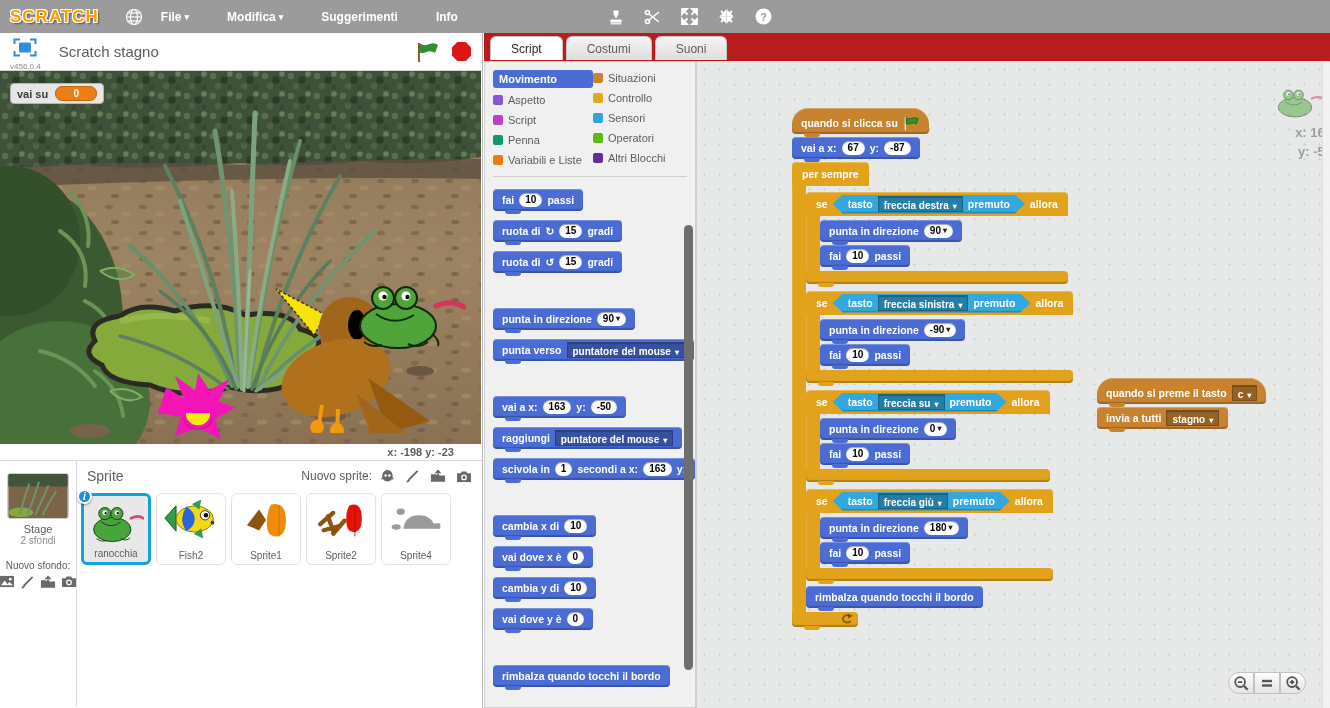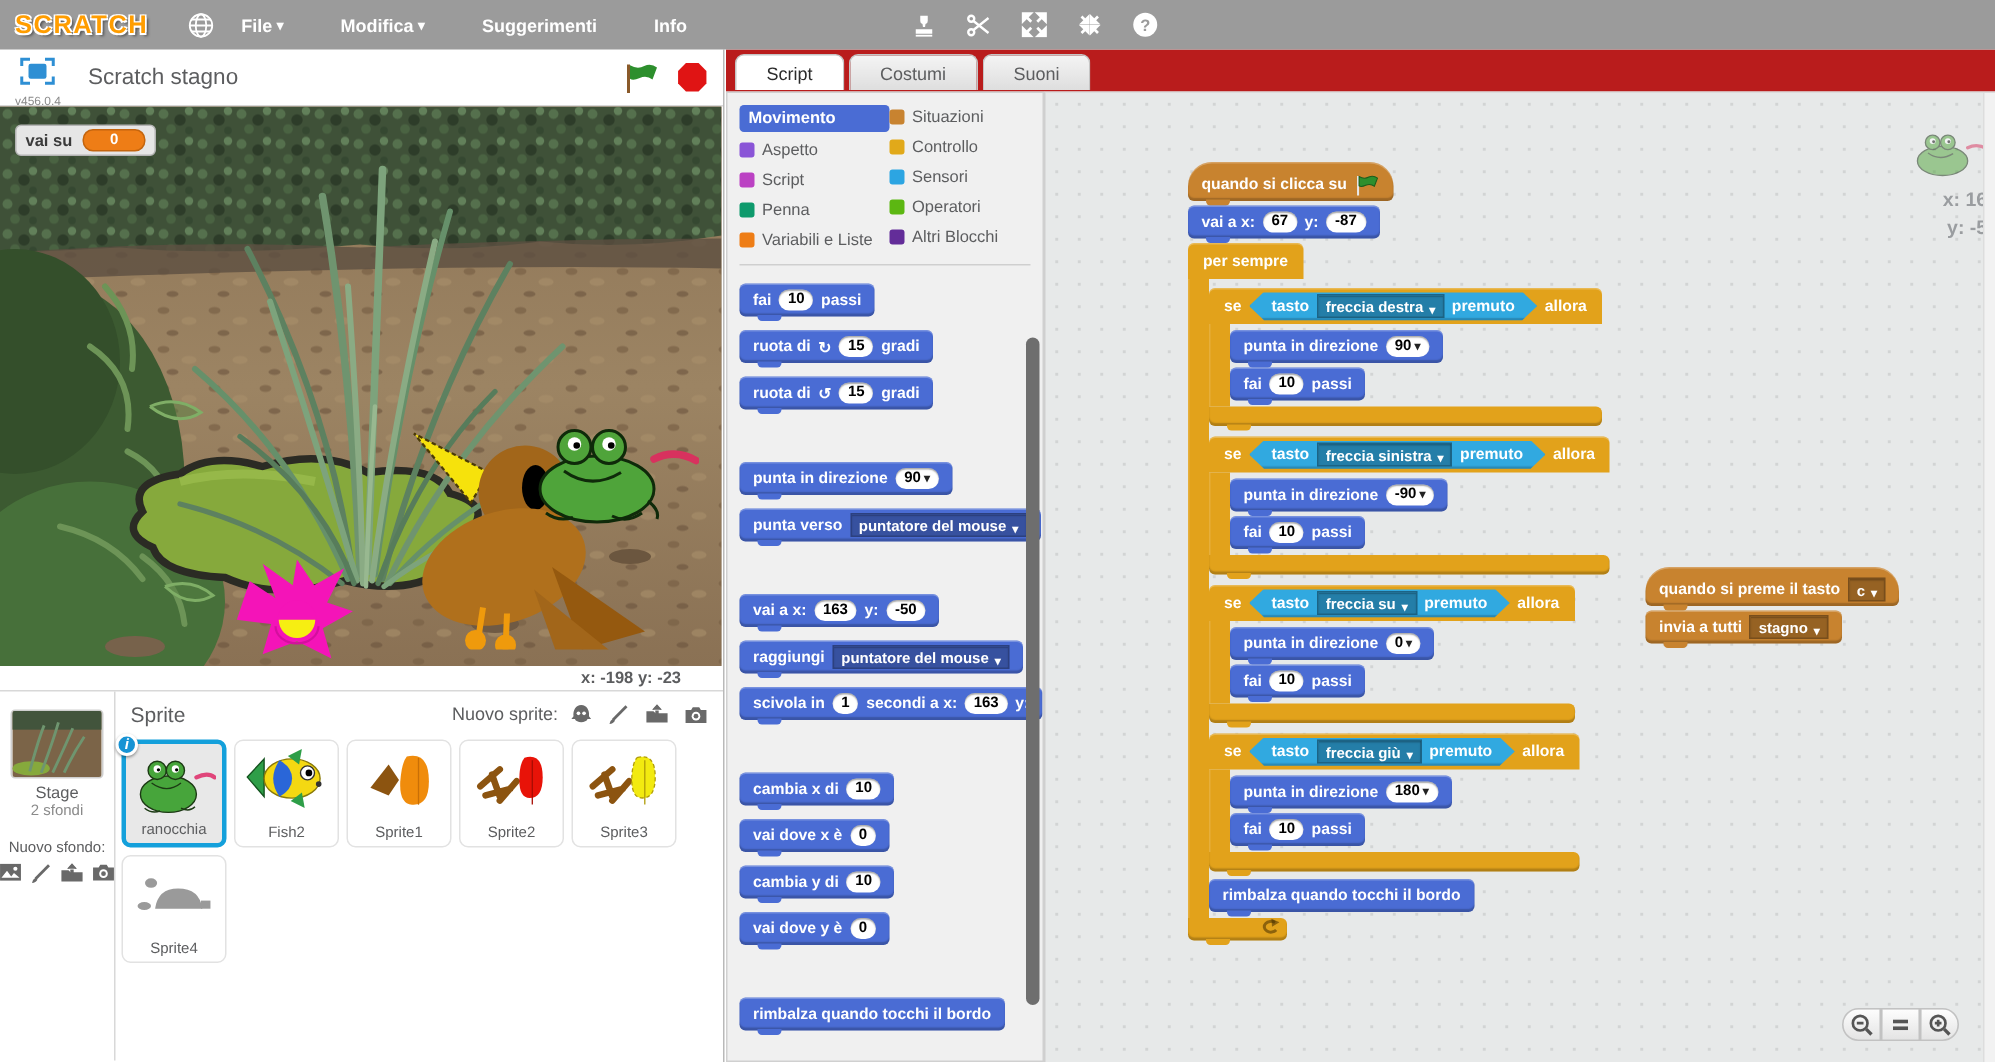--- a/index.html
+++ b/index.html
@@ -414,28 +414,20 @@
             </svg>
             <span class="spr-name">Sprite1</span>
           </div>
           <div class="sprite-card">
             <svg width="52" height="42" viewBox="0 0 60 48">
               <path d="M6 30 l15 -13 M10 37 l19 -5 M15 21 l6 17 M21 41 l13 -15" stroke="#8c5410" stroke-width="5" fill="none" stroke-linecap="round"></path>
               <path d="M40 8 q14 -4 14 15 q0 16 -10 16 q-8 0 -8 -14 q0 -12 4 -17" fill="#e81308"></path>
               <line x1="46" y1="10" x2="46" y2="44" stroke="#a80c04"></line>
             </svg>
             <span class="spr-name">Sprite2</span>
-          </div>
-          <div class="sprite-card">
-            <svg width="52" height="42" viewBox="0 0 60 48">
-              <path d="M6 30 l15 -13 M10 37 l19 -5 M15 21 l6 17 M21 41 l13 -15" stroke="#8c5410" stroke-width="5" fill="none" stroke-linecap="round"></path>
-              <path d="M40 8 q14 -4 14 15 q0 16 -10 16 q-8 0 -8 -14 q0 -12 4 -17" fill="#f2ea10" stroke="#b09c08" stroke-dasharray="3 2"></path>
-              <line x1="46" y1="10" x2="46" y2="44" stroke="#b09c08"></line>
-            </svg>
-            <span class="spr-name">Sprite3</span>
           </div>
           <div class="sprite-card">
             <svg width="54" height="40" viewBox="0 0 60 44">
               <path d="M16 34 q2 -15 17 -15 q16 0 18 15 z" fill="#9a9a9a"></path>
               <ellipse cx="13" cy="15" rx="4.5" ry="3.5" fill="#9a9a9a"></ellipse>
               <rect x="50" y="28" width="7" height="6" fill="#9a9a9a"></rect>
               <ellipse cx="8" cy="32" rx="5" ry="3" fill="#9a9a9a"></ellipse>
             </svg>
             <span class="spr-name">Sprite4</span>
           </div>

